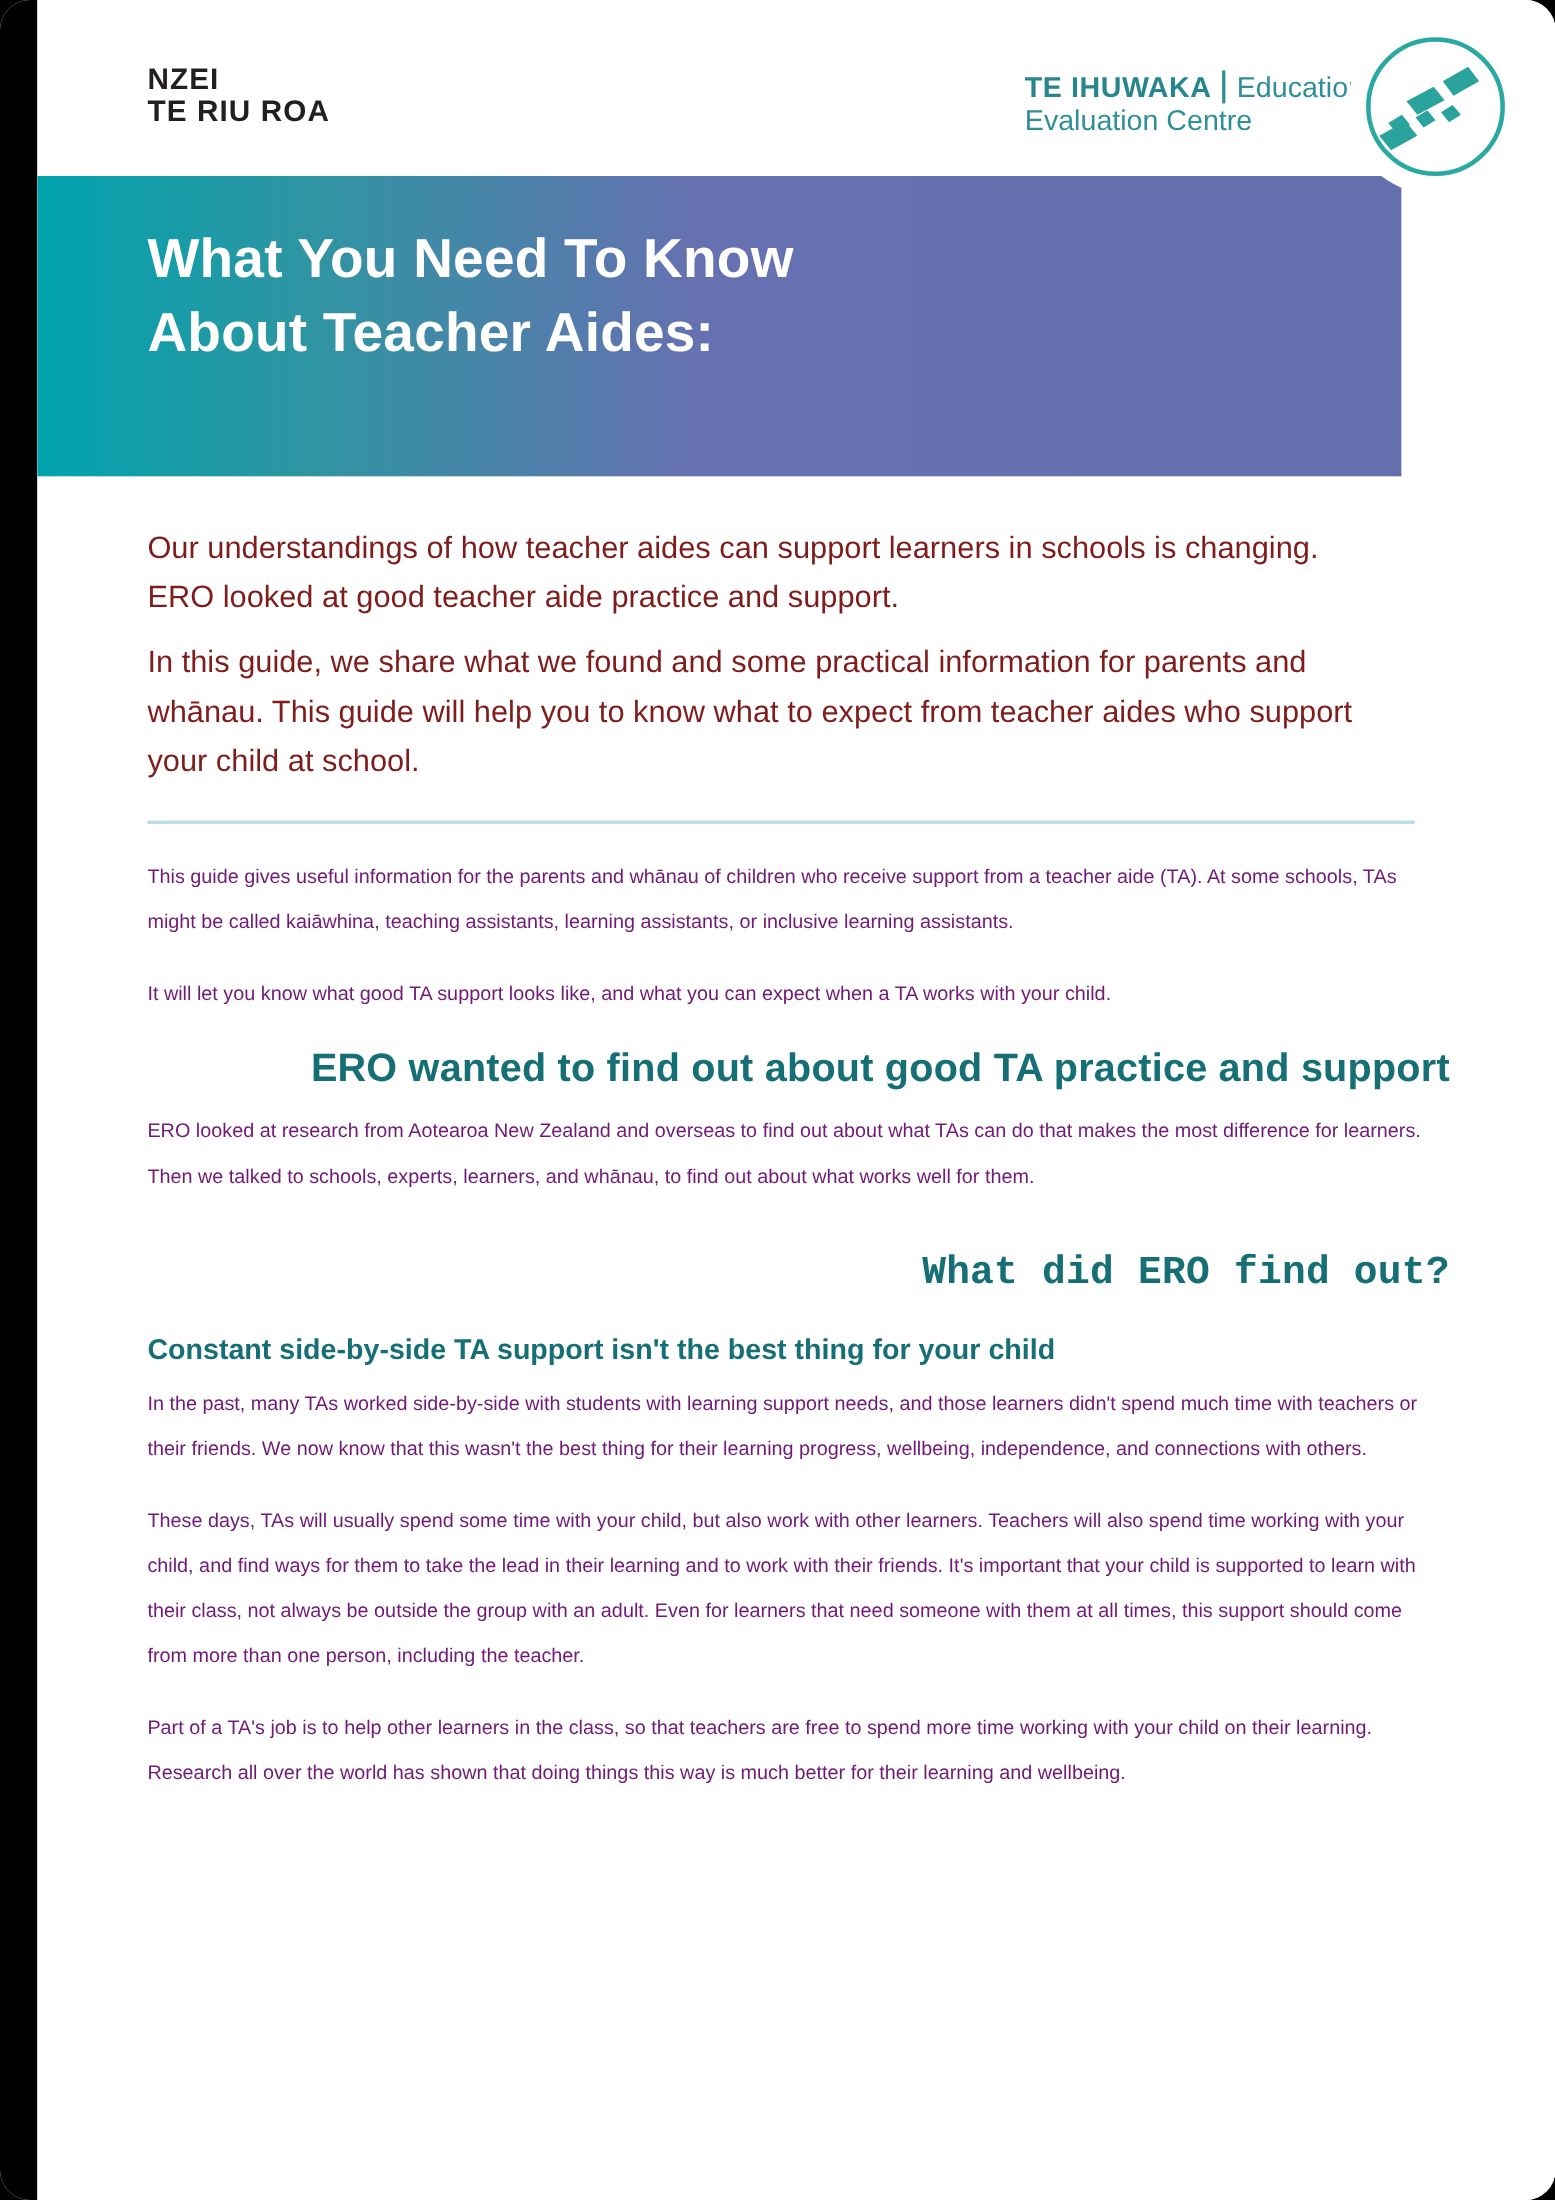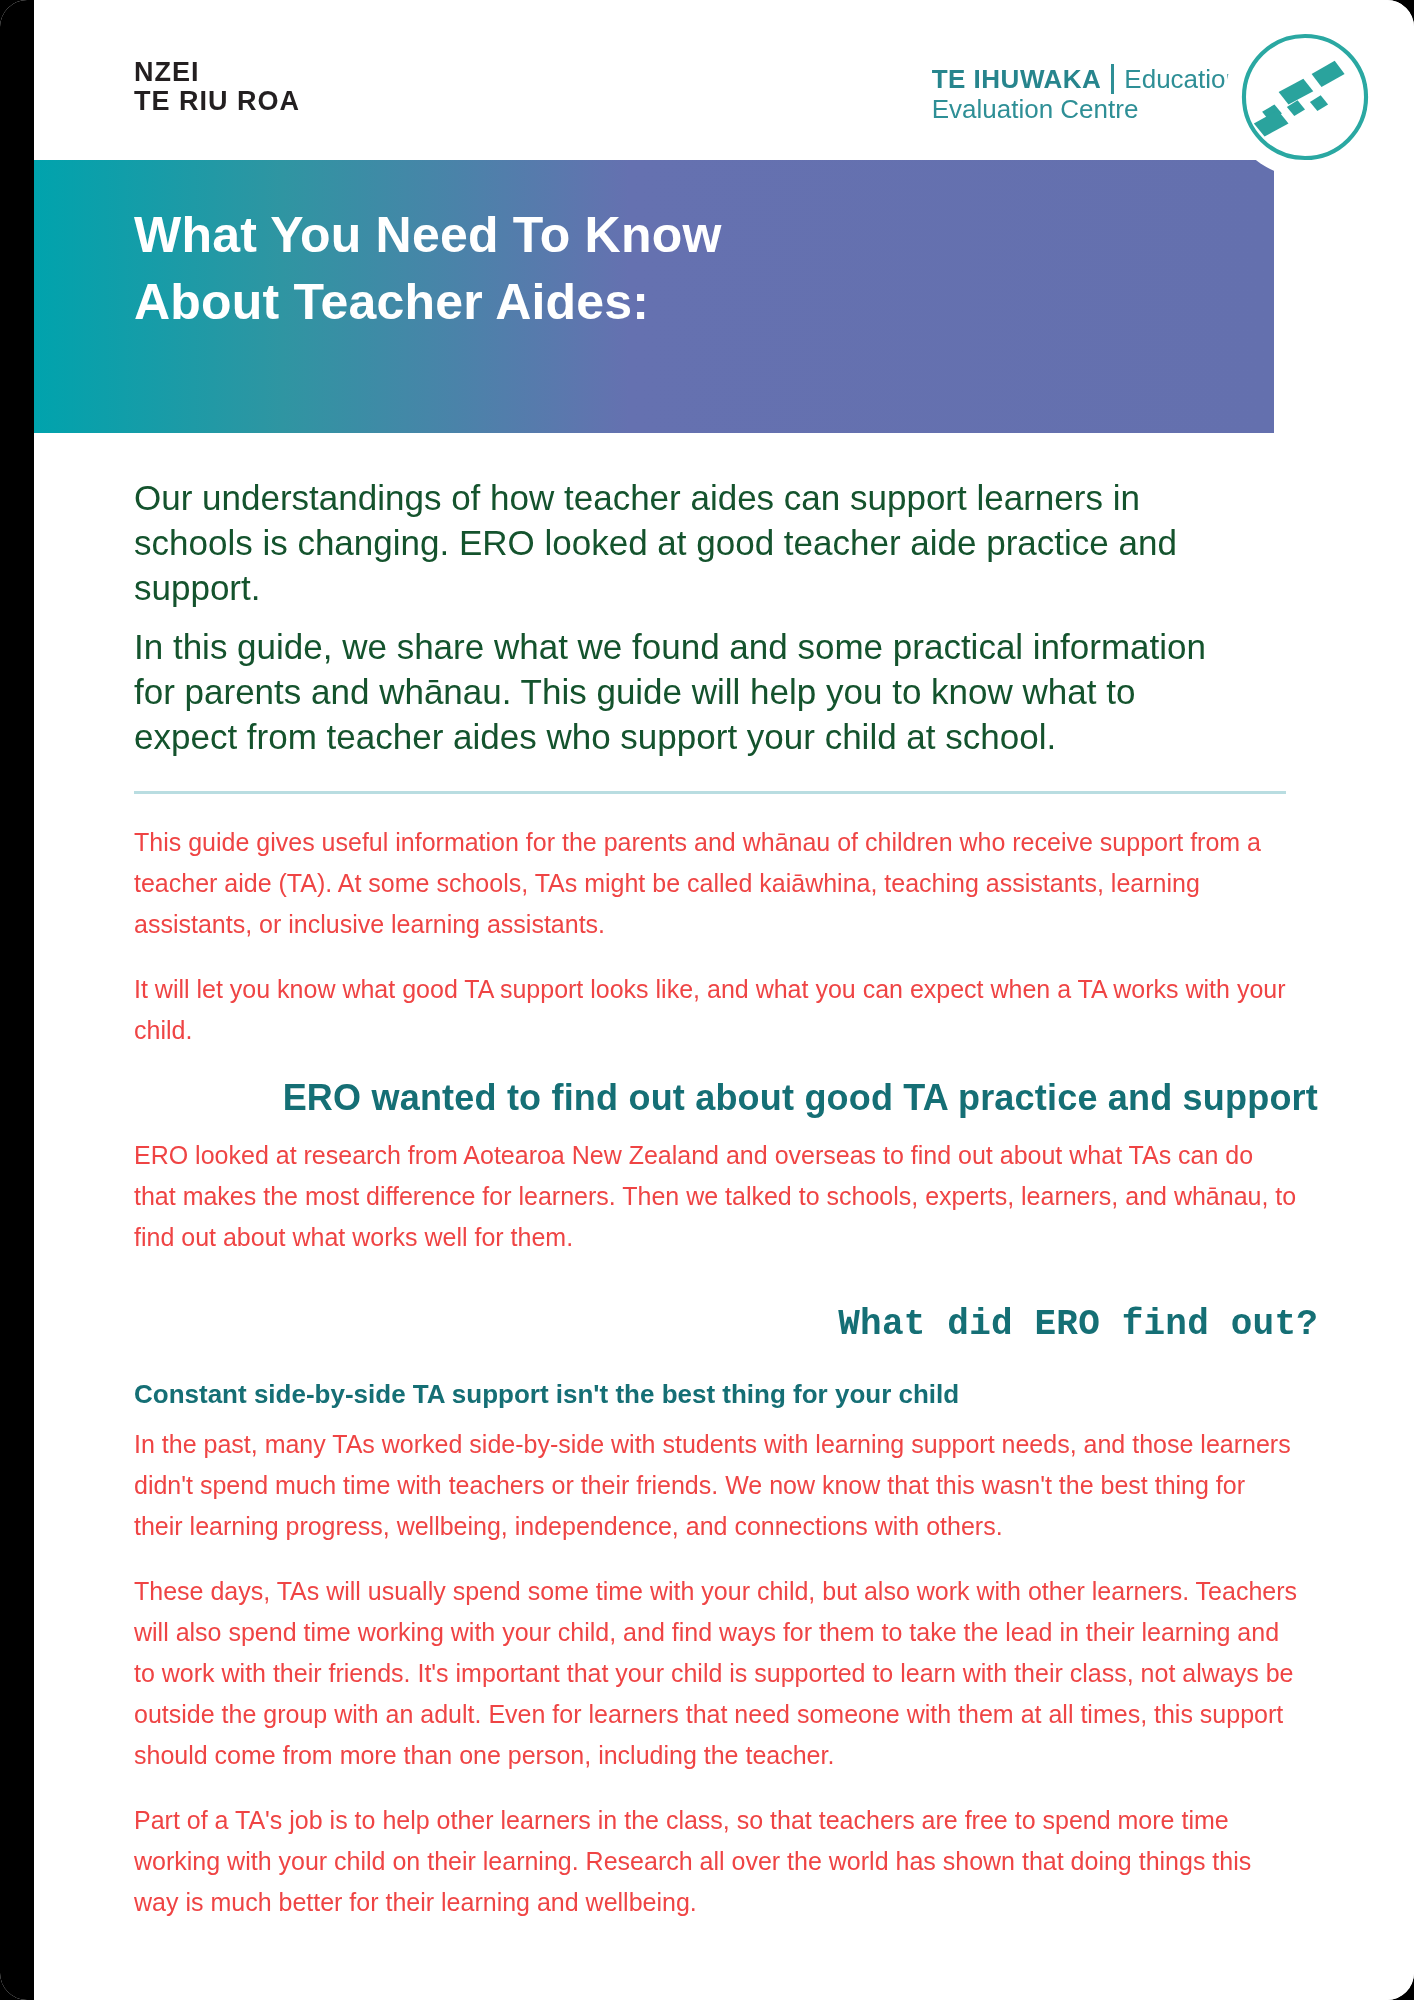--- a/index.html
+++ b/index.html
@@ -26,23 +26,23 @@
     background:linear-gradient(to right,#00a3ad 0%,#2f95a2 20%,#6571b0 48%,#6470ae 100%);}
   .banner-inner{padding:42px 0 0 100px;}
   .banner .t1,.banner .t2{color:#ffffff;font-weight:700;font-size:50px;line-height:67px;
     letter-spacing:0.2px;}
   .banner .sub{color:#f2f4fb;font-weight:400;font-size:49px;line-height:62px;margin-top:10px;
     letter-spacing:0.5px;}
 
   
   .content{position:absolute;left:0;top:433px;width:1380px;padding:42px 96px 0 100px;
     box-sizing:border-box;}
-  .intro p{margin:0 0 14px 0;color:#14532d;font-size:35px;line-height:45px;max-width:1100px;}
+  .intro p{margin:0 0 14px 0;color:#7f1d1d;font-size:28px;line-height:45px;max-width:1100px;}
   .divider{border:none;border-top:3px solid #b9dde1;margin:32px 0 28px 0;width:1152px;}
-  .body-text p{margin:0 0 24px 0;color:#ef4444;font-size:25px;line-height:41px;max-width:1165px;}
+  .body-text p{margin:0 0 24px 0;color:#701a75;font-size:18px;line-height:41px;max-width:1165px;}
   h2{margin:28px 0 18px 0;color:#156f75;font-size:36px;line-height:38px;font-weight:700;
     letter-spacing:0.2px;text-align:right;}
   h2.spaced{margin-top:48px;font-family:Liberation Mono, monospace;}
   h3{margin:34px 0 14px 0;color:#156f75;font-size:26px;line-height:32px;font-weight:700;}
 </style>
 </head>
 <body>
 
 <div class="page-wrap">
   <div class="left-strip"></div>

